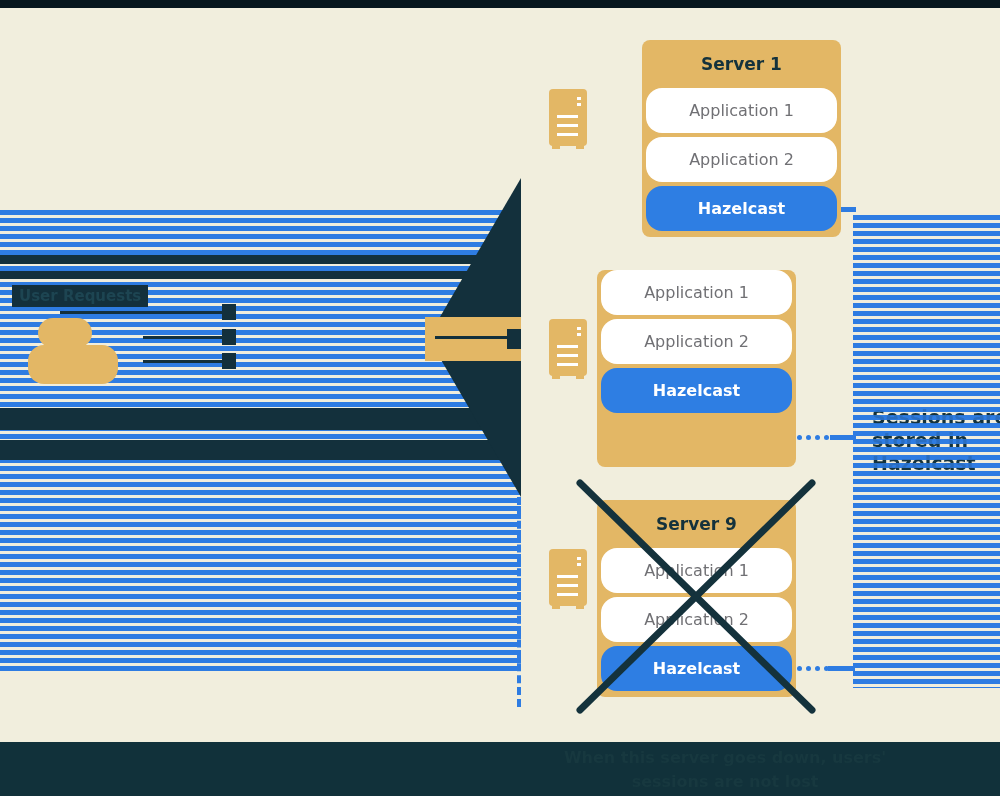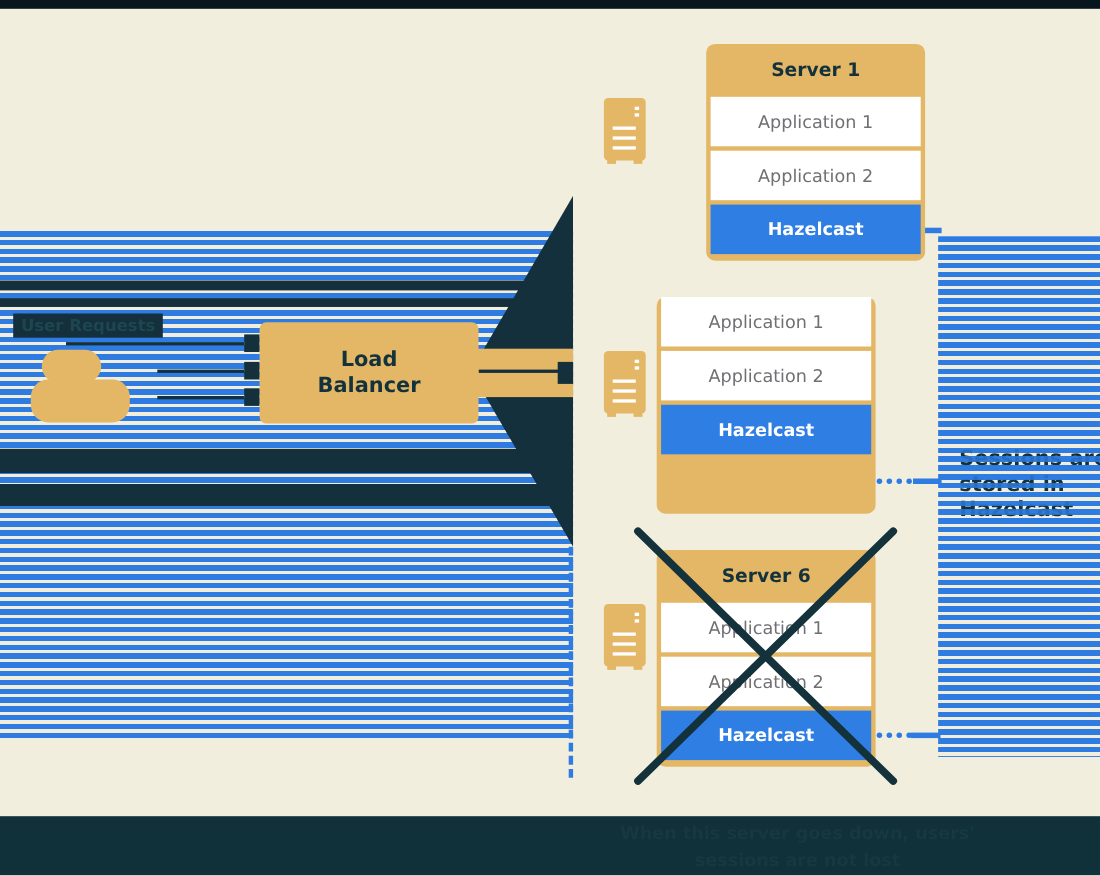--- a/index.html
+++ b/index.html
@@ -45,21 +45,21 @@
   .lb-line{left:435px;top:336px;width:74px;height:3px;background:#13303c;}
   .lb-head{left:507px;top:329px;width:14px;height:20px;background:#13303c;}
   .lb-box{left:236px;top:293px;width:199px;height:92px;background:#e3b765;border-radius:6px;
     display:flex;align-items:center;justify-content:center;}
   .lb-box .lbl{width:110px;text-align:center;color:#14323c;font-size:19px;font-weight:bold;line-height:23px;}
 
   
   .card{width:199px;height:197px;background:#e3b765;border-radius:8px;}
   .card .hdr{height:48px;display:flex;align-items:center;justify-content:center;
     color:#14323c;font-size:17px;font-weight:bold;}
-  .card .row{margin:0 4px 4px 4px;height:45px;border-radius:0;background:#ffffff;
+  .card .row{margin:0 4px 4px 4px;height:45px;border-radius:16px;background:#ffffff;
     display:flex;align-items:center;justify-content:center;
     color:#707074;font-size:16px;}
   .card .row.hz{background:#2e7ee3;color:#ffffff;font-weight:bold;}
 
   
   .tower{width:38px;height:57px;background:#e3b765;border-radius:4px;}
   .tower .vent{position:absolute;left:8px;width:21px;height:3px;background:#fff;}
   .tower .led{position:absolute;right:6px;width:4px;height:3px;background:#fff;}
   .tower .foot{position:absolute;bottom:-3px;width:8px;height:4px;background:#e3b765;}
 
@@ -93,23 +93,20 @@
   <div class="abs req-line" style="left:143px;top:336px;width:79px;"></div>
   <div class="abs req-head" style="left:222px;top:329px;"></div>
   <div class="abs req-line" style="left:143px;top:360px;width:79px;"></div>
   <div class="abs req-head" style="left:222px;top:353px;"></div>
 
   <div class="abs glitch-arrow"></div>
 
   <div class="abs lb-strip"></div>
   <div class="abs lb-line"></div>
   <div class="abs lb-head"></div>
-  <div class="abs lb-box">
-    <div class="lbl">Load Balancer</div>
-  </div>
 
   <div class="abs stripes stripes-right">
     <div class="side-note-line" style="top:191px;">Sessions are</div>
     <div class="side-note-line" style="top:214px;">stored in</div>
     <div class="side-note-line" style="top:237px;">Hazelcast</div>
     <div class="overlay"></div>
   </div>
 
   <div class="abs dots" style="left:797px;top:207px;">
       <span></span>
@@ -168,21 +165,21 @@
     <div class="row">Application 1</div>
     <div class="row">Application 2</div>
     <div class="row hz">Hazelcast</div>
   </div>
   <div class="abs card" style="left:597px;top:270px;">
     <div class="row">Application 1</div>
     <div class="row">Application 2</div>
     <div class="row hz">Hazelcast</div>
   </div>
   <div class="abs card" style="left:597px;top:500px;">
-    <div class="hdr">Server 6</div>
+    <div class="hdr">Server 9</div>
     <div class="row">Application 1</div>
     <div class="row">Application 2</div>
     <div class="row hz">Hazelcast</div>
   </div>
 
   <svg class="abs cross-svg" width="248" height="243">
     <line x1="8" y1="8" x2="240" y2="235" stroke="#14323c" stroke-width="7" stroke-linecap="round"></line>
     <line x1="240" y1="8" x2="8" y2="235" stroke="#14323c" stroke-width="7" stroke-linecap="round"></line>
   </svg>
 

